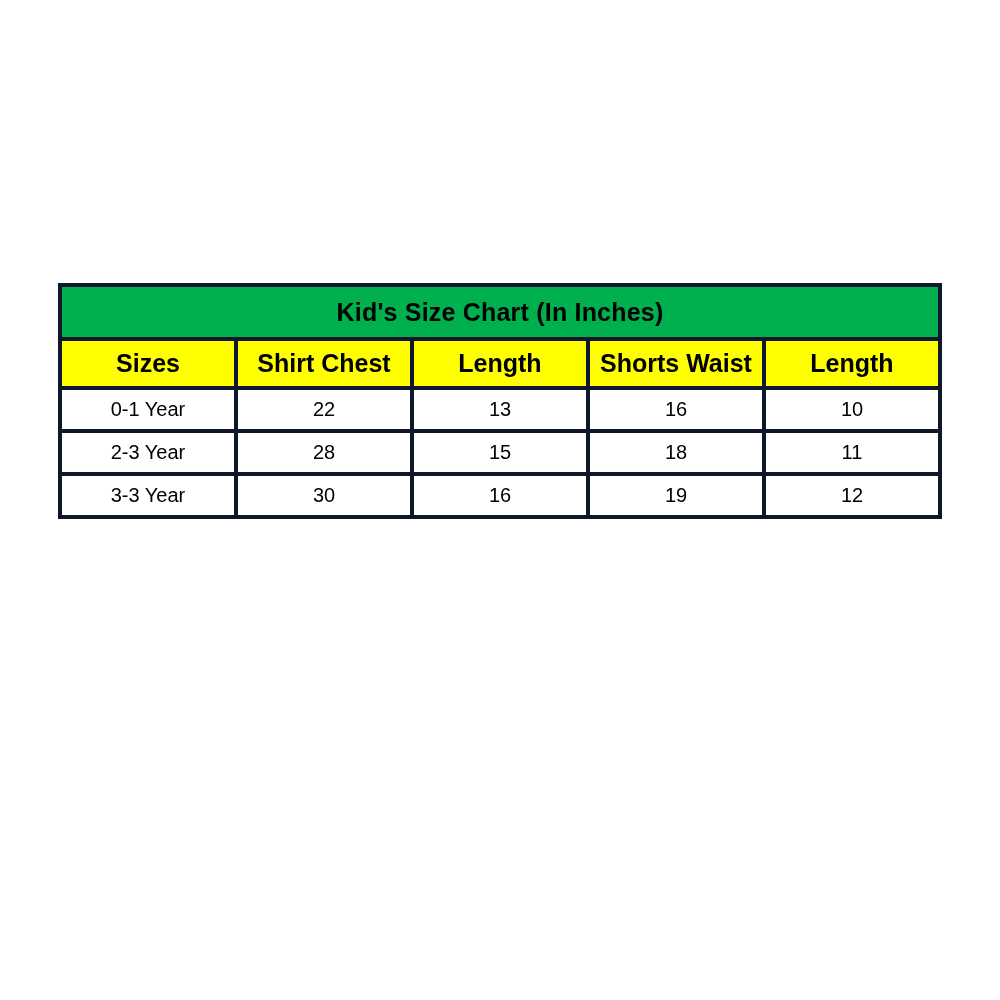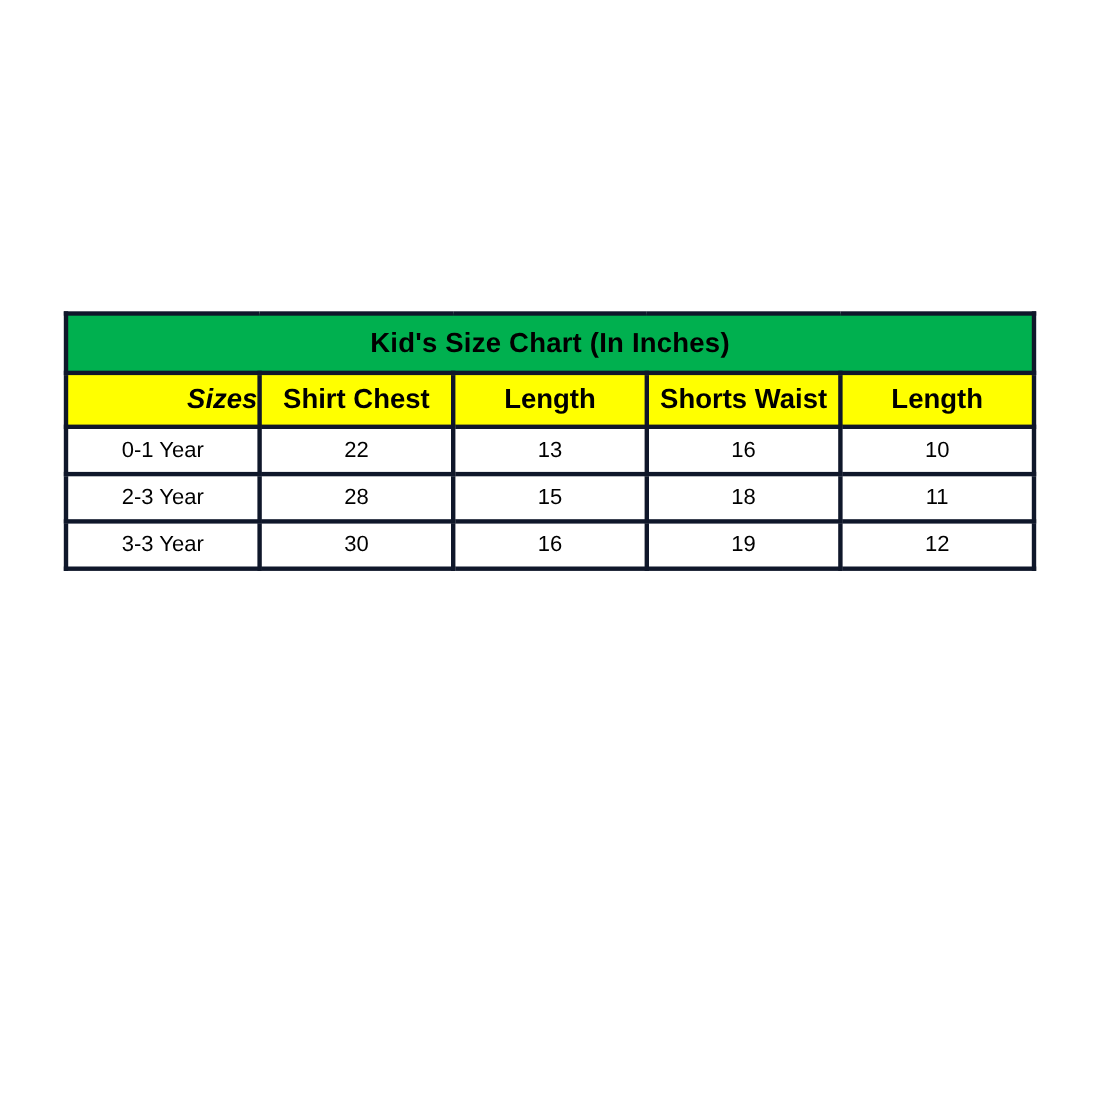--- a/index.html
+++ b/index.html
@@ -49,22 +49,21 @@
 
   
   tr.header-row td {
     background: #ffff00;
     font-weight: bold;
     font-size: 25px;
     height: 45px;
     white-space: nowrap;
   }
   tr.header-row td.col-sizes {
-    text-align: right;
-    font-style: italic;
+    text-align: center;
   }
   tr.header-row td.col-last {
     text-align: center;
   }
 
   
   tr.data-row td {
     font-size: 20px;
     height: 39px;
     background: #ffffff;

